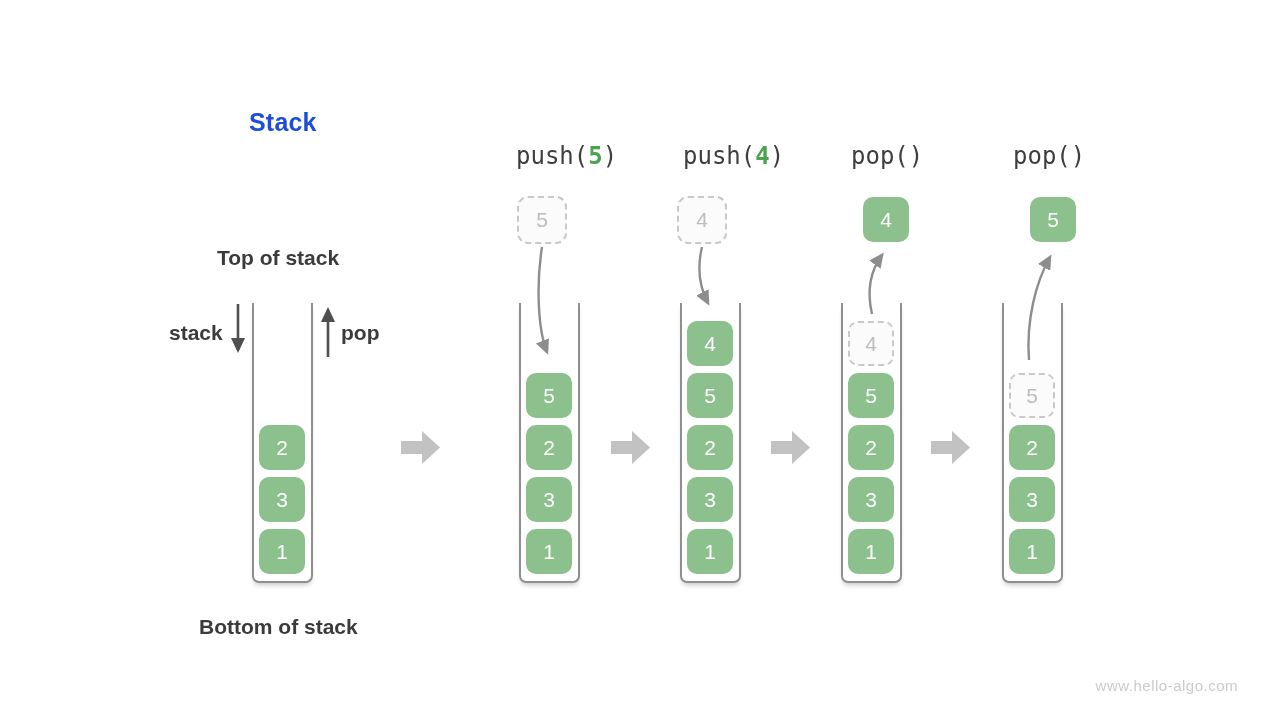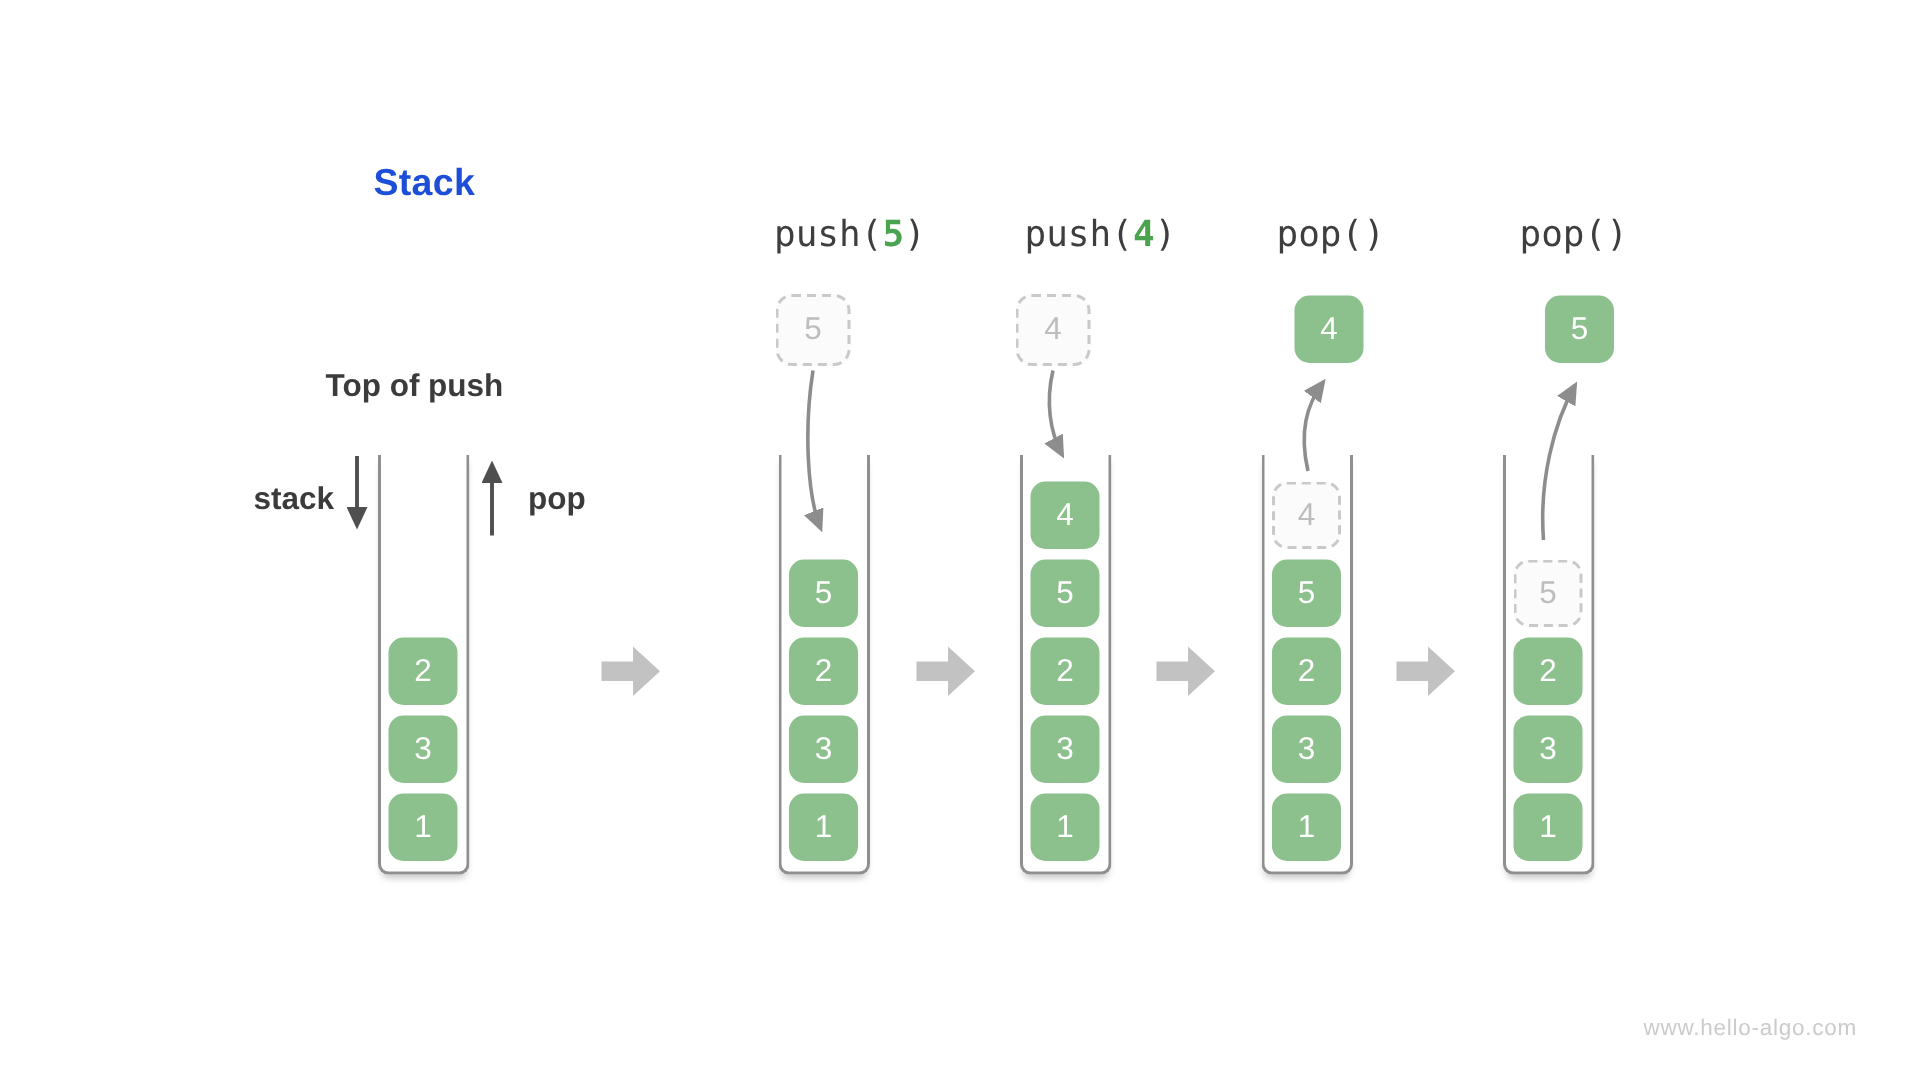--- a/index.html
+++ b/index.html
@@ -9,21 +9,21 @@
   }
   .abs { position: absolute; }
 
   .title {
     left: 249px; top: 108px;
     font-size: 25px; font-weight: bold; color: #1d4ed8; letter-spacing: .2px;
   }
   .side-label { font-size: 21px; font-weight: bold; color: #3B3B3B; }
   .lbl-top    { left: 217px; top: 246px; }
   .lbl-push   { left: 169px; top: 321px; }
-  .lbl-pop    { left: 341px; top: 321px; margin-left: 11px; }
+  .lbl-pop    { left: 341px; top: 321px; }
   .lbl-bottom { left: 199px; top: 615px; }
 
   .op-label {
     top: 143px; font-family: "DejaVu Sans Mono", monospace;
     font-size: 24px; color: #3E3E3E; white-space: pre; line-height: 26px;
   }
   .op-label .arg { color: #4AA34E; font-weight: bold; }
 
   .tube {
     position: absolute; top: 303px; width: 61px; height: 280px;
@@ -61,23 +61,24 @@
     right: 42px; top: 677px; font-family: Liberation Sans, sans-serif;
     font-size: 15px; color: #CBCBCB; letter-spacing: .5px;
   }
 </style>
 </head>
 <body>
 
 <div class="canvas">
 
   <div class="abs title">Stack</div>
-  <div class="abs side-label lbl-top">Top of push</div>
+  <div class="abs side-label lbl-top">Top of stack</div>
   <div class="abs side-label lbl-push">stack</div>
   <div class="abs side-label lbl-pop">pop</div>
+  <div class="abs side-label lbl-bottom">Bottom of stack</div>
 
   <div class="abs op-label" style="left:516px"><span>push(</span><span class="arg">5</span><span>)</span></div>
   <div class="abs op-label" style="left:683px"><span>push(</span><span class="arg">4</span><span>)</span></div>
   <div class="abs op-label" style="left:851px"><span>pop()</span></div>
   <div class="abs op-label" style="left:1013px"><span>pop()</span></div>
 
   <div class="float-box" style="left:517px; top:196px">
       <span>5</span>
     </div>
   <div class="float-box" style="left:677px; top:196px">

